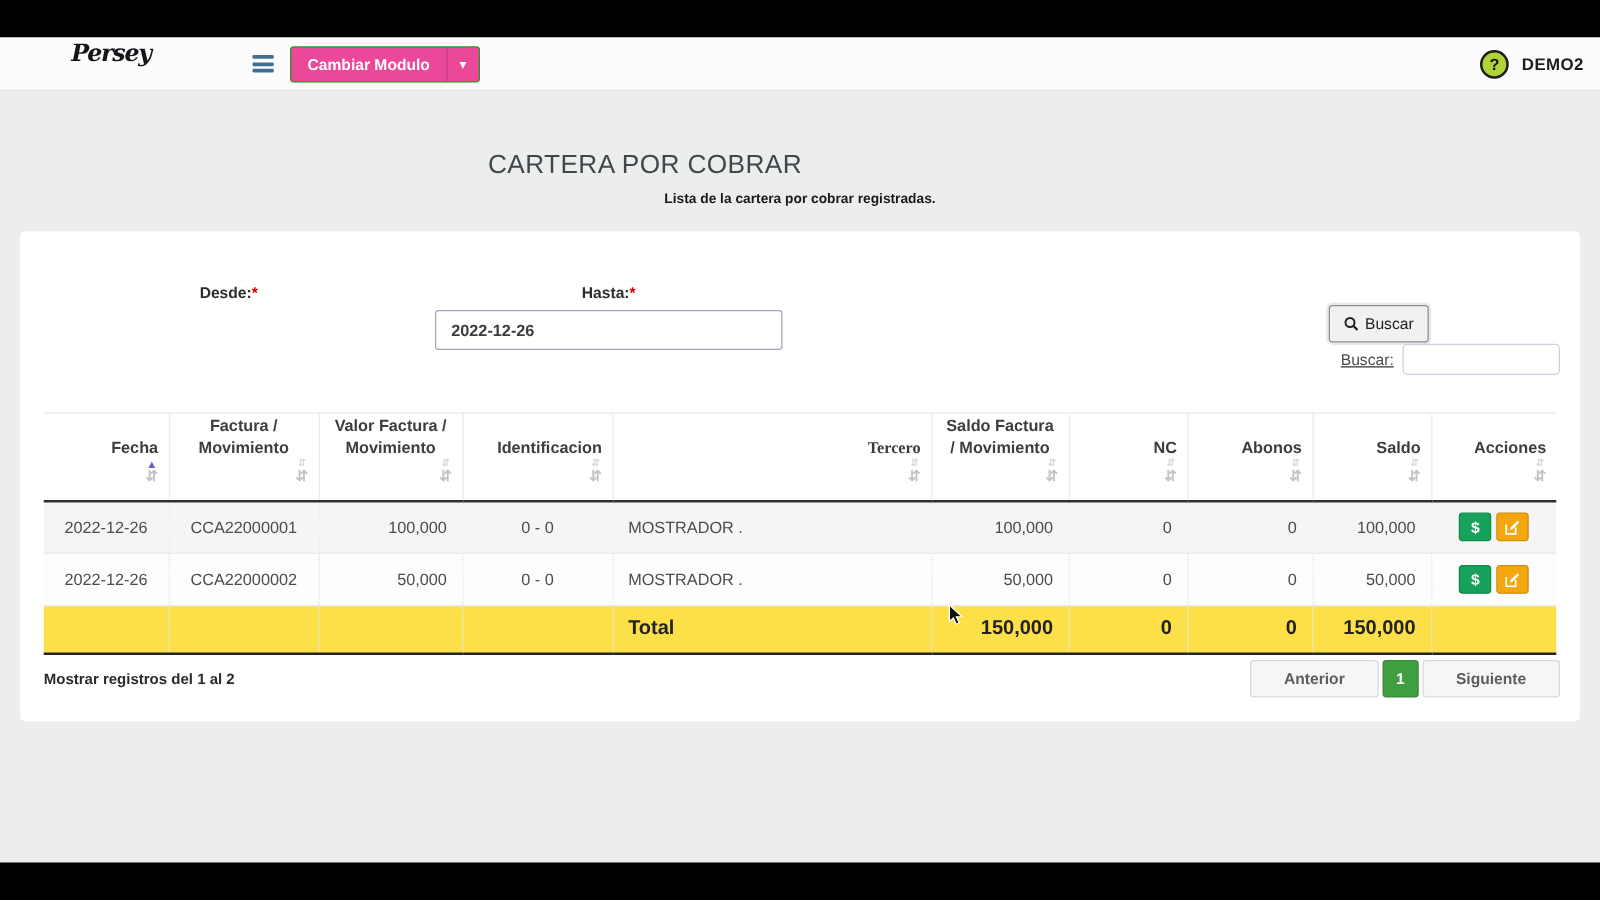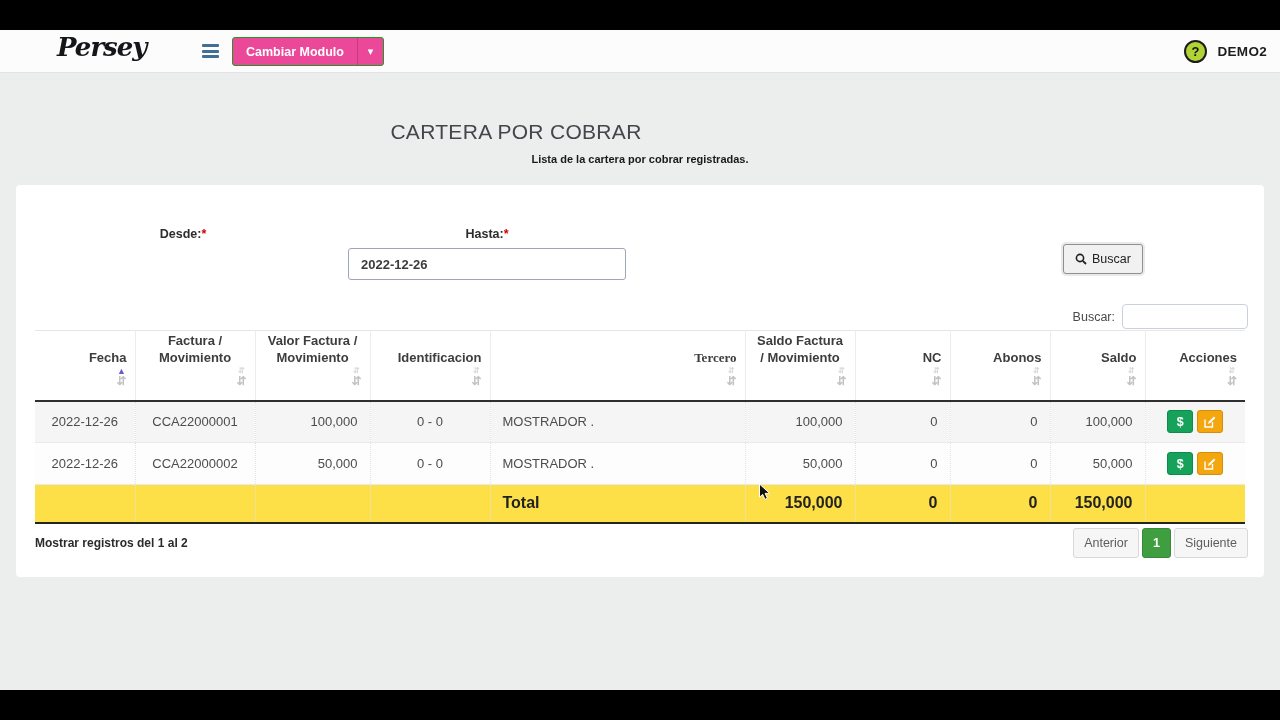--- a/index.html
+++ b/index.html
@@ -12,21 +12,21 @@
   }
   
   .bar-black-top { position:absolute; left:0; top:0; width:1280px; height:30px; background:#000; }
   .bar-black-bottom { position:absolute; left:0; top:690px; width:1280px; height:30px; background:#000; }
 
   
   .navbar { position:absolute; left:0; top:30px; width:1280px; height:43px; background:#fcfcfc; border-bottom:1px solid #e3e3e3; }
   .logo {
     position:absolute; left:57px; top:2px;
     font-family:"DejaVu Serif", serif; font-style:italic; font-weight:bold;
-    font-size:26px; color:#15161a; letter-spacing:-1px;
+    font-size:19px; color:#15161a; letter-spacing:-1px;
   }
   .menu-btn { position:absolute; left:202px; top:14px; width:17px; height:14px; cursor:pointer; }
   .menu-btn .bar { height:3px; background:#416e94; margin-bottom:2.5px; border-radius:1px; }
   .module-btn {
     position:absolute; left:232px; top:7px; height:29px;
     display:flex; align-items:stretch;
     background:#ec4899; border:1px solid #1e9a22; border-radius:3px;
     color:#fff; cursor:pointer; overflow:hidden;
   }
   .module-btn .main { display:flex; align-items:center; padding:0 13px; font-size:12.5px; font-weight:bold; }
@@ -59,21 +59,21 @@
   }
 
   .btn-buscar {
     position:absolute; left:1047px; top:59px; height:30px;
     display:inline-flex; align-items:center; gap:5px;
     background:#f1f1f1; border:1px solid #8f8f8f; border-radius:3px;
     padding:0 11px; font-family:"Liberation Sans", sans-serif; font-size:12.5px; color:#222; cursor:pointer;
     box-shadow:0 0 0 2px #e9e9e9;
   }
 
-  .quick-search { position:absolute; right:16px; top:119px; display:flex; align-items:center; }
+  .quick-search { position:absolute; right:16px; top:90px; display:flex; align-items:center;text-decoration:underline; }
   .quick-search label { font-size:12.5px; color:#4a4a4a; margin-right:7px; }
   .quick-search input { width:126px; height:25px; border:1px solid #c9d1dd; border-radius:4px; padding:0 8px; font-family:"Liberation Sans", sans-serif; font-size:12px; color:#333; }
 
   
   table.dt { position:absolute; left:19px; top:145px; width:1210px; border-collapse:collapse; table-layout:fixed; }
   .dt thead th {
     height:70px; vertical-align:bottom; padding:0 8px 13px 8px;
     font-size:13px; font-weight:bold; color:#3d3d3d; line-height:1.3;
     border-top:1px solid #e6e6e6; border-bottom:2px solid #2f2f2f;
     border-right:1px solid #ececec; cursor:pointer;
@@ -109,21 +109,21 @@
     display:inline-flex; align-items:center; justify-content:center;
     width:26px; height:23px; border-radius:3px; margin:0 2px; cursor:pointer; vertical-align:middle;
   }
   .act-dollar { background:#16a25a; border:1px solid #0f8c4c; color:#fff; font-size:12.5px; font-weight:bold; }
   .act-edit { background:#f3a60d; border:1px solid #d18f0b; }
 
   
   .tbl-info { position:absolute; left:19px; top:351px; font-size:12px; font-weight:bold; color:#2b2b2b; }
   .pager { position:absolute; right:16px; top:343px; display:flex; gap:3px; align-items:center; }
   .pg-btn {
-    padding:7px 10px; font-size:12.5px; font-weight:normal; color:#5d5d5d;
+    padding:7px 26px; font-size:12.5px; font-weight:bold; color:#5d5d5d;
     background:#f6f6f6; border:1px solid #d9d9d9; border-radius:3px; cursor:pointer;
   }
   .pg-current { padding:7px 10px; background:#3f9e3f; border:1px solid #378a37; color:#fff; font-size:12.5px; font-weight:bold; border-radius:3px; cursor:pointer; }
 
   
   .cursor { position:absolute; left:758px; top:483px; pointer-events:none; }
 </style>
 </head>
 <body>
 

